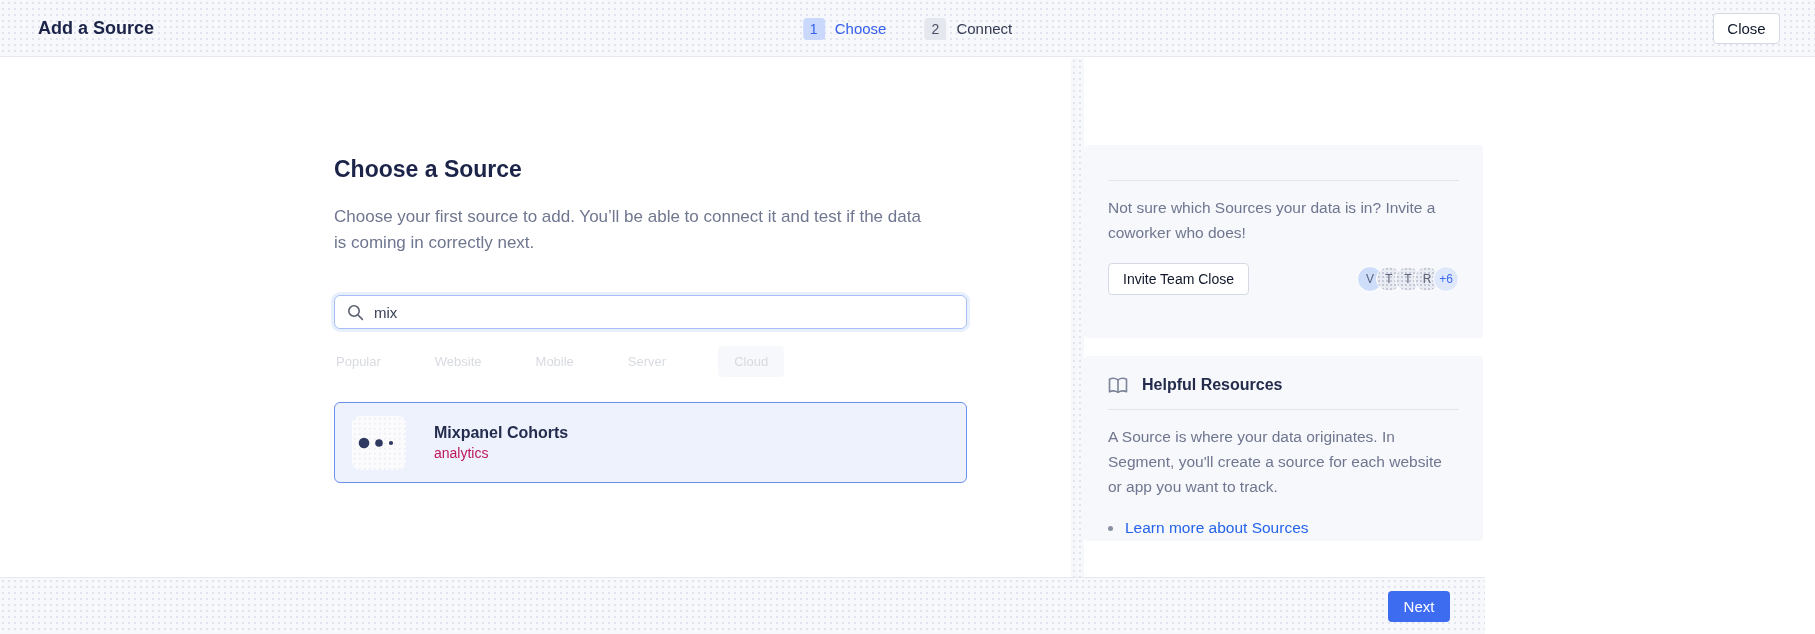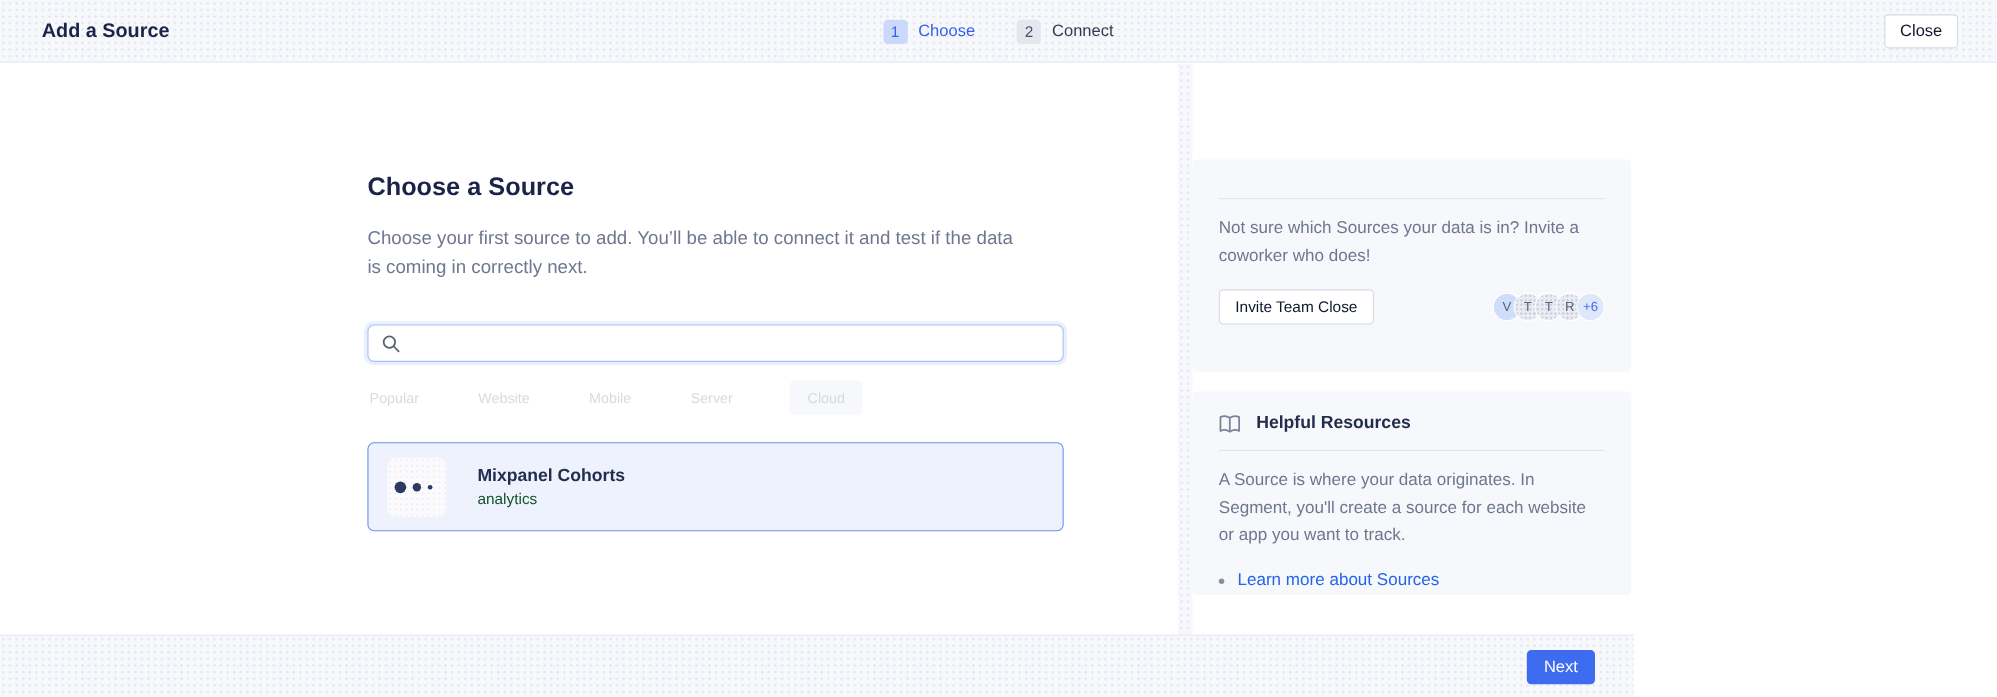--- a/index.html
+++ b/index.html
@@ -41,21 +41,21 @@
   .tab { padding:8px 2px; }
   .tab-pill { background:#e7e9f2; border-radius:4px; padding:8px 16px; }
   .result-card { position:absolute; left:334px; top:344px; width:633px; height:81px;
                  background:#eef2fd; border:1.5px solid #6d8ff0; border-radius:6px;
                  display:flex; align-items:center; padding:0 17px; cursor:pointer; }
   .result-icon { width:54px; height:54px; border-radius:8px; background:#fbfbfd;
                  background-image:radial-gradient(rgba(120,130,170,0.10) 1px, transparent 1px);
                  background-size:5px 5px; display:flex; align-items:center; justify-content:center; }
   .result-text { margin-left:28px; }
   .result-title { font-size:16px; font-weight:bold; color:#242d4e; }
-  .result-sub { font-size:14px; color:#14532d; margin-top:3px; }
+  .result-sub { font-size:14px; color:#be185d; margin-top:3px; }
   
   .side-card { position:absolute; left:1084px; width:399px; background:#f6f8fb; border-radius:4px;
                padding:20px 24px; }
   .side-card-1 { top:145px; height:193px; }
   .side-card-2 { top:356px; height:185px; overflow:hidden; }
   .side-head { display:flex; align-items:center; gap:14px; font-size:16px; font-weight:bold; color:#232c4c; }
   .side-divider { height:1px; background:#e2e5ee; margin-top:15px; }
   .side-body { margin-top:15px; font-size:15.5px; line-height:1.6; color:#6f768f; width:340px; }
   .invite-row { margin-top:17px; display:flex; align-items:center; justify-content:space-between; }
   .invite-btn { height:32px; padding:0 14px; font-size:14px; }
@@ -97,20 +97,21 @@
 
 <div class="main-panel">
   <div class="page-heading">Choose a Source</div>
   <div class="page-desc">Choose your first source to add. You’ll be able to connect it and test if the data is coming in correctly next.</div>
 
   <div class="search-wrap">
     <svg width="17" height="17" viewBox="0 0 17 17">
       <circle cx="7" cy="7" r="5.2" fill="none" stroke="#5a6070" stroke-width="1.6"></circle>
       <line x1="11" y1="11" x2="15.4" y2="15.4" stroke="#5a6070" stroke-width="1.6" stroke-linecap="round"></line>
     </svg>
+    <input class="search-input" type="text" value="mix" style="">
   </div>
 
   <div class="tabs">
     <span class="tab">Popular</span>
     <span class="tab">Website</span>
     <span class="tab">Mobile</span>
     <span class="tab">Server</span>
     <span class="tab tab-pill">Cloud</span>
   </div>
 

